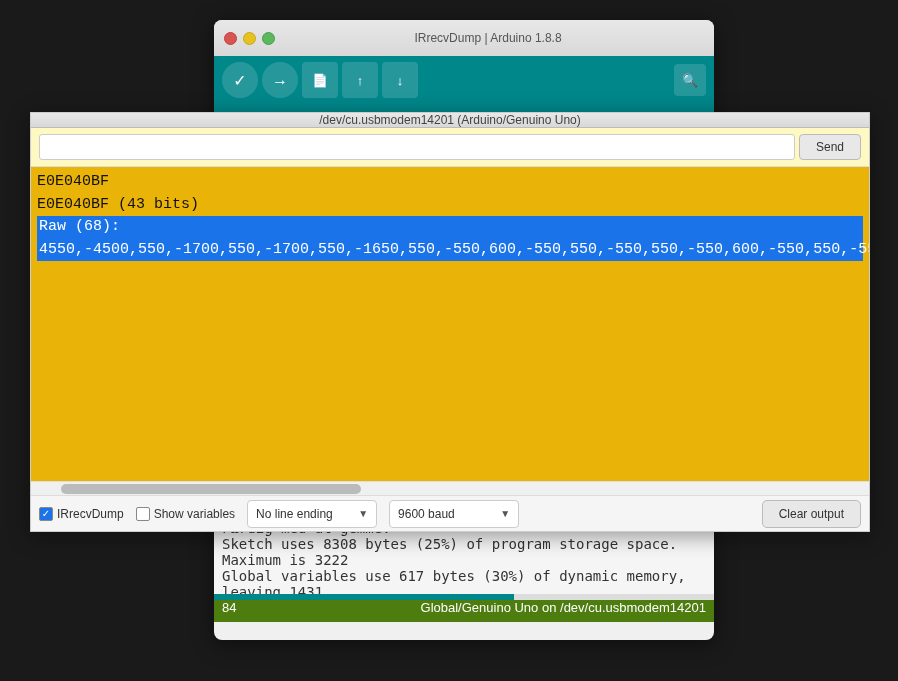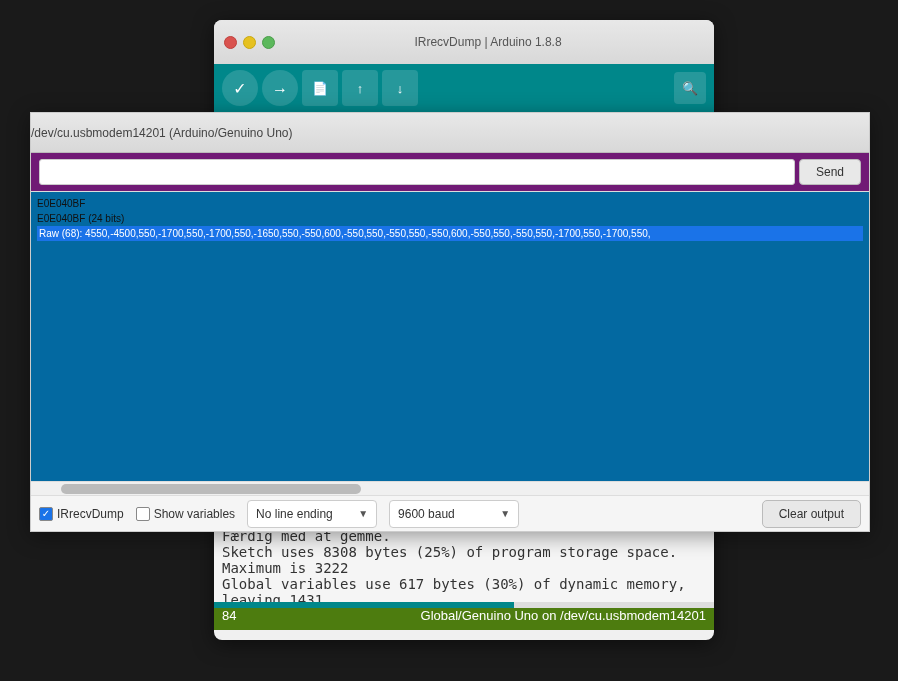--- a/index.html
+++ b/index.html
@@ -20,21 +20,21 @@
       left: 214px;
       width: 500px;
       height: 620px;
       background: #f0f0f0;
       border-radius: 8px;
       box-shadow: 0 4px 20px rgba(0,0,0,0.5);
       z-index: 1;
     }
     .arduino-titlebar {
       background: linear-gradient(to bottom, #e8e8e8, #d8d8d8);
-      height: 44px;
+      height: 36px;
       border-radius: 8px 8px 0 0;
       display: flex;
       align-items: center;
       justify-content: center;
       position: relative;
       padding-left: 48px;
     }
     .arduino-titlebar-title {
       font-size: 12px;
       color: #555;
@@ -152,38 +152,39 @@
       background: white;
       border: 1px solid #ccc;
       box-shadow: 0 4px 20px rgba(0,0,0,0.4);
       z-index: 10;
       display: flex;
       flex-direction: column;
     }
 
     .serial-titlebar {
       background: linear-gradient(to bottom, #e8e8e8, #d8d8d8);
-      height: 40px;
-      display: flex;
-      align-items: center;
+      height: 15px;
+      display: flex;
+      align-items: center;
+      justify-content: center;
       position: relative;
       border-bottom: 1px solid #bbb;
     }
     .serial-title-text {
       font-size: 12px;
       color: #444;
       font-weight: 500;
     }
 
     .serial-input-bar {
       display: flex;
       padding: 6px 8px;
       gap: 4px;
       border-bottom: 1px solid #ddd;
-      background: #701a75;
+      background: #fef9c3;
     }
     .serial-input {
       flex: 1;
       height: 26px;
       border: 1px solid #ccc;
       border-radius: 3px;
       padding: 0 6px;
       font-size: 12px;
       font-family: monospace;
       background: white;
@@ -194,24 +195,24 @@
       border-radius: 4px;
       padding: 0 16px;
       height: 26px;
       font-size: 12px;
       cursor: pointer;
       color: #333;
     }
 
     .serial-output {
       flex: 1;
-      background: #0369a1;
+      background: #eab308;
       overflow: hidden;
-      font-family: Liberation Sans, sans-serif;
-      font-size: 10px;
+      font-family: Liberation Mono, monospace;
+      font-size: 15px;
       padding: 4px 6px;
       color: #111;
       line-height: 1.5;
     }
 
     .serial-output .line-normal {
       color: #111;
     }
     .serial-output .line-selected {
       background: #1a73e8;
@@ -357,21 +358,21 @@
     <span class="serial-title-text">/dev/cu.usbmodem14201 (Arduino/Genuino Uno)</span>
   </div>
 
   <div class="serial-input-bar">
     <input class="serial-input" type="text" value="" placeholder="" style="">
     <button class="serial-send-btn">Send</button>
   </div>
 
   <div class="serial-output">
     <span class="line-normal">E0E040BF</span><br>
-    <span class="line-normal">E0E040BF (24 bits)</span><br>
+    <span class="line-normal">E0E040BF (43 bits)</span><br>
     <span class="line-selected">Raw (68): 4550,-4500,550,-1700,550,-1700,550,-1650,550,-550,600,-550,550,-550,550,-550,600,-550,550,-550,550,-1700,550,-1700,550,</span>
   </div>
 
   <div class="serial-scrollbar">
     <div class="serial-scrollbar-thumb"></div>
   </div>
 
   <div class="serial-statusbar">
 
     <div class="autoscroll-check">

